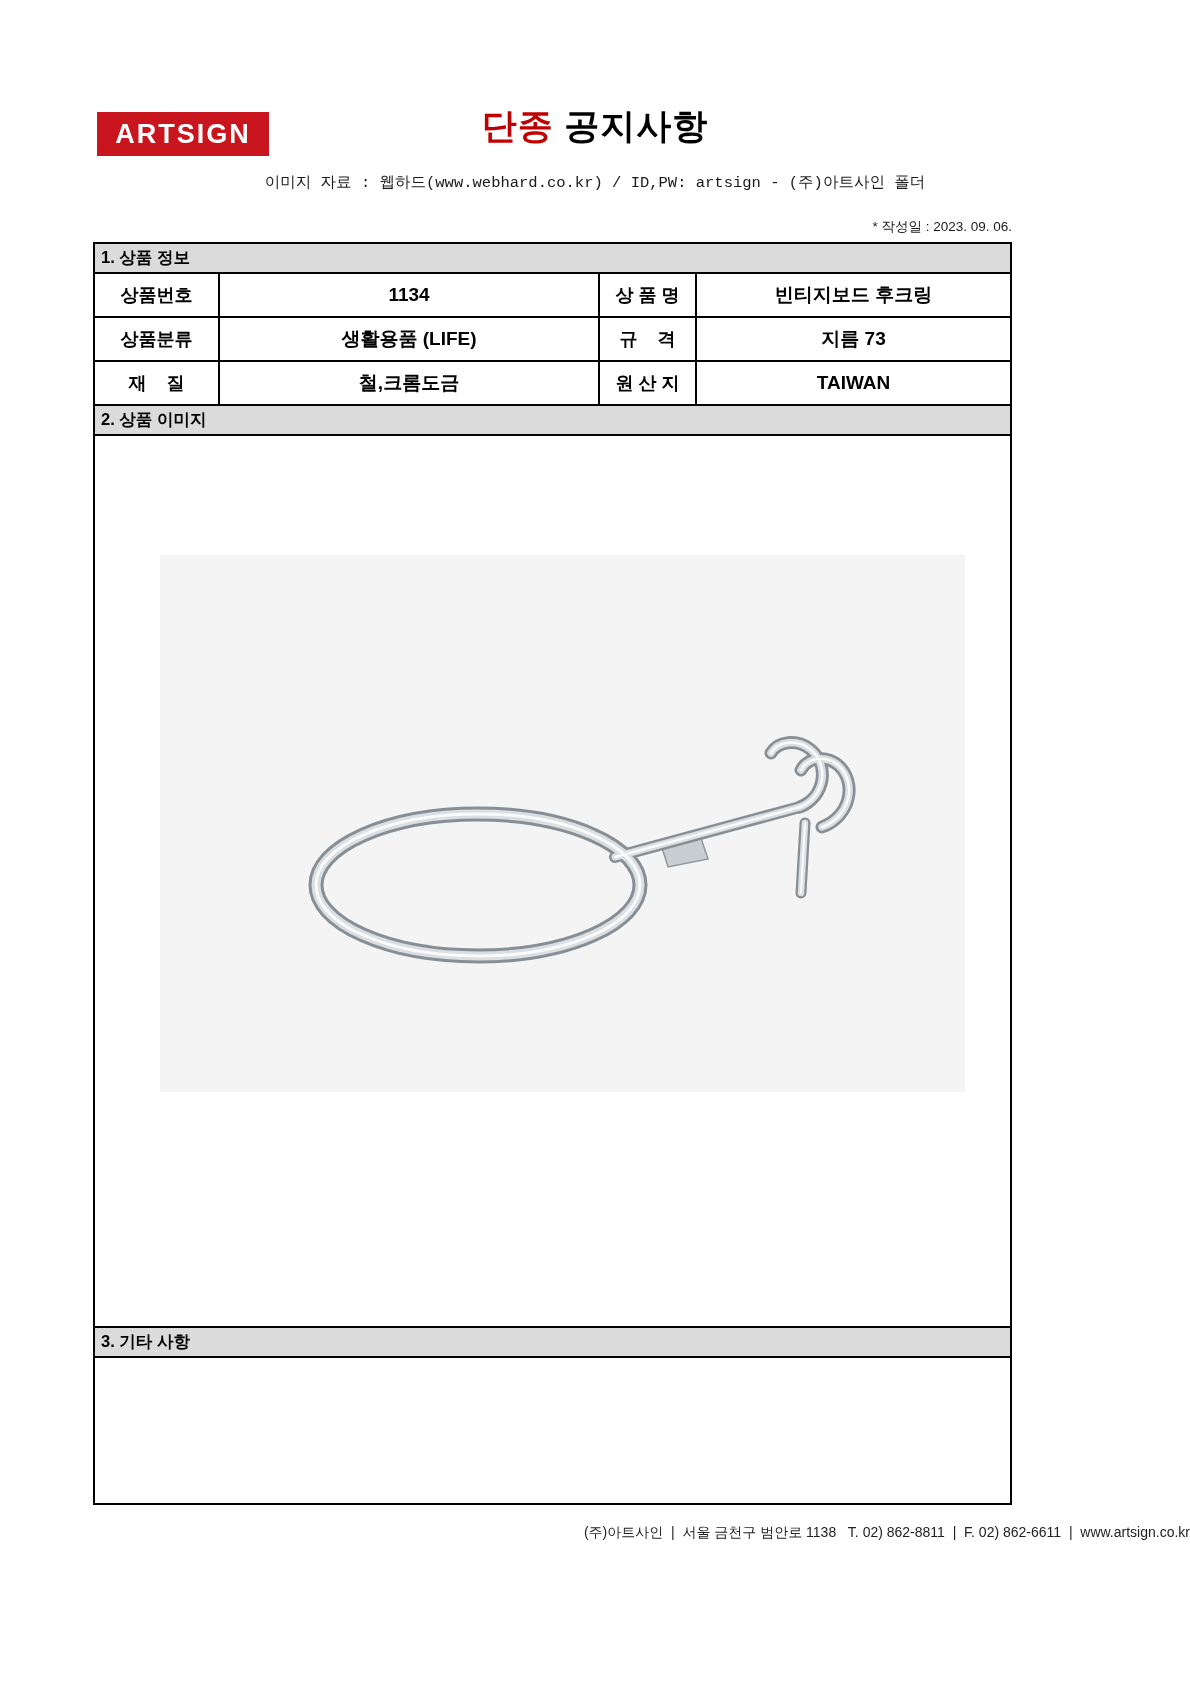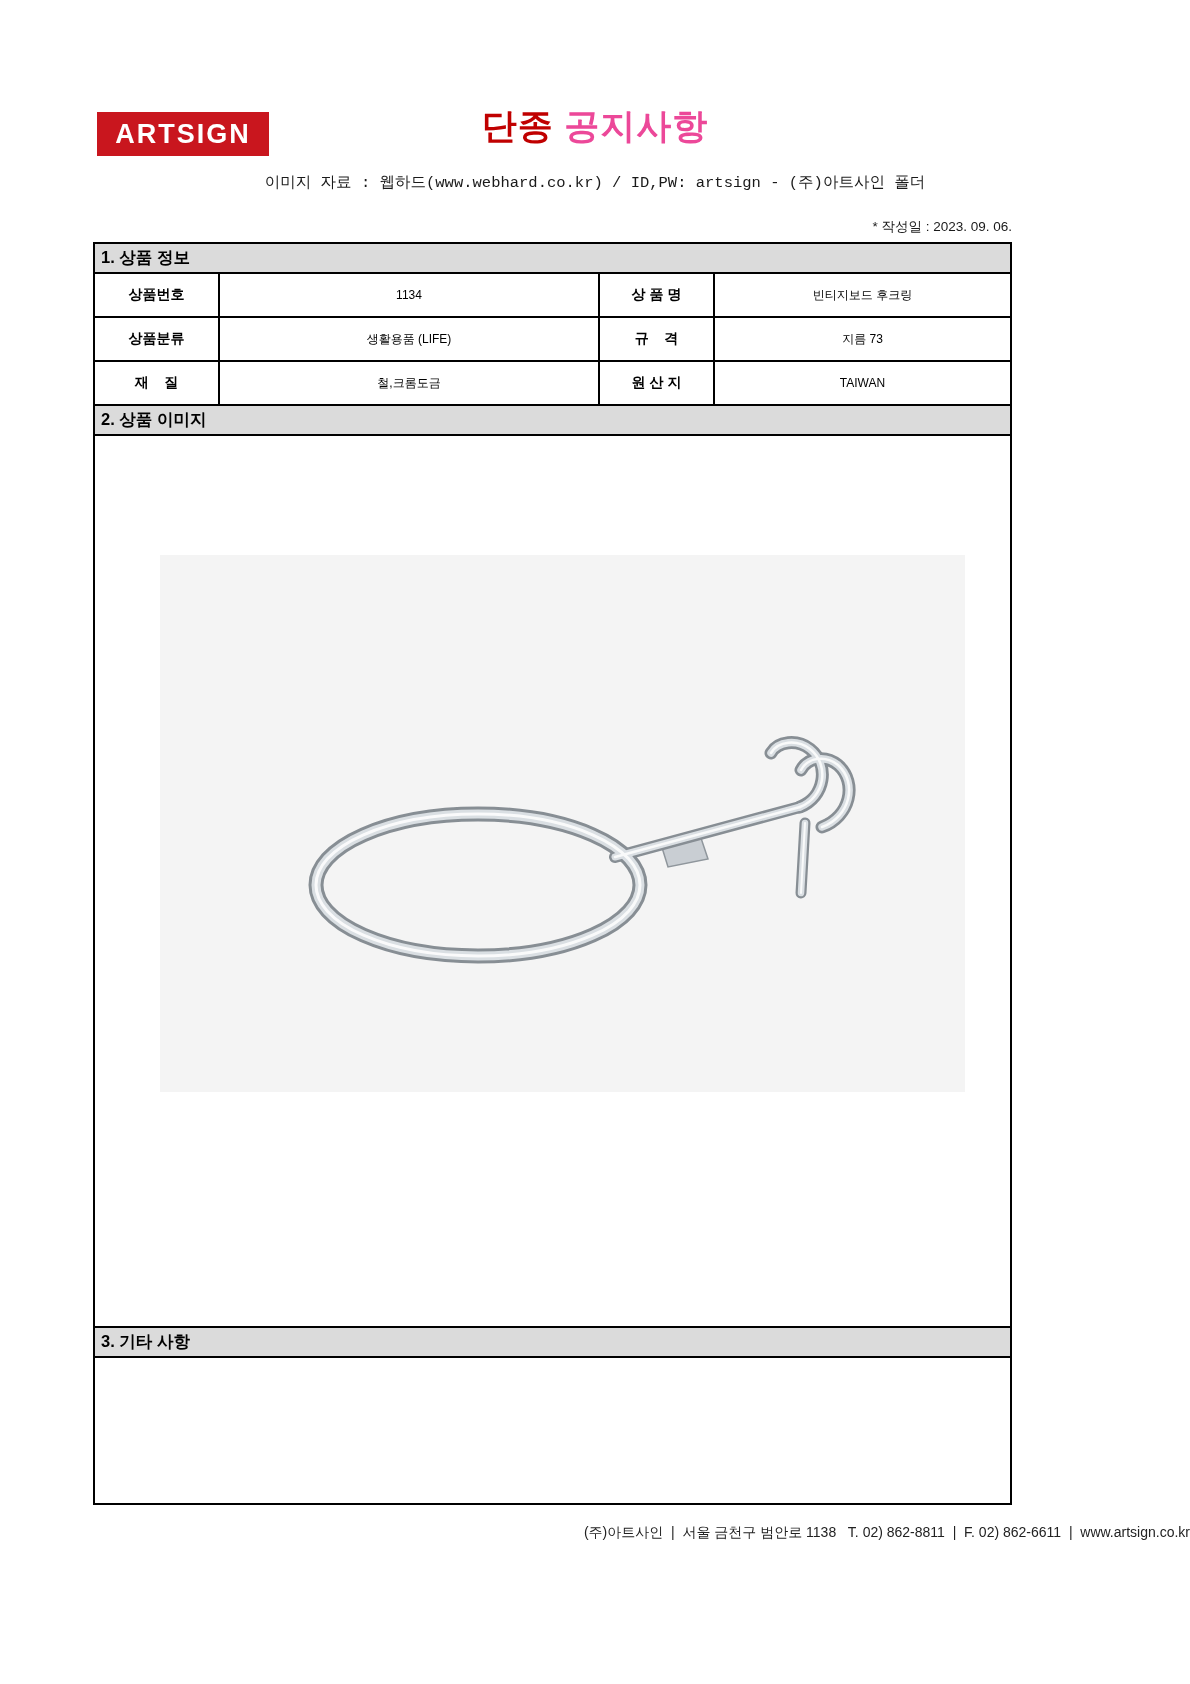--- a/index.html
+++ b/index.html
@@ -6,39 +6,39 @@
   body{font-family:"Liberation Sans","DejaVu Sans",sans-serif;color:#000;}
   .page{position:relative;width:1190px;height:1684px;background:#fff;overflow:hidden;}
 
   
   .logo{position:absolute;left:97px;top:112px;width:172px;height:44px;
         background:var(--brand-red,#C9161E);color:#fff;display:flex;align-items:center;
         justify-content:center;font-weight:bold;font-size:27px;letter-spacing:2px;}
   .title{position:absolute;left:0;right:0;top:103px;text-align:center;
          font-size:35px;font-weight:bold;letter-spacing:1px;}
   .title .red{color:var(--title-red,#C00000);}
-  .title .black{color:#ec4899;}
+  .title .black{color:#000000;}
   .subtitle{position:absolute;left:0;right:0;top:172px;text-align:center;
             font-size:15.5px;color:#1a1a1a;font-family:Liberation Mono, monospace;}
   .date-note{position:absolute;right:178px;top:218px;font-size:13.5px;color:#1a1a1a;}
 
   
   .doc-table{position:absolute;left:93px;top:242px;width:919px;height:1263px;
              border:2px solid #000;box-sizing:border-box;background:#fff;}
   .sec-header{height:28px;box-sizing:content-box;border-bottom:2px solid #000;
               background:var(--header-gray,#DBDBDB);display:flex;align-items:center;
               padding-left:6px;font-weight:bold;font-size:16.5px;}
   .t-row{display:flex;height:42px;border-bottom:2px solid #000;}
   .t-row .cell{display:flex;align-items:center;justify-content:center;
                box-sizing:border-box;white-space:pre;}
-  .t-row .lbl{font-weight:bold;font-size:14px;}
-  .t-row .val{font-size:12px;}
+  .t-row .lbl{font-weight:bold;font-size:18px;}
+  .t-row .val{font-size:19px;font-weight:bold;}
   .c1{width:125px;border-right:2px solid #000;}
   .c2{width:380px;border-right:2px solid #000;}
-  .c3{width:115px;border-right:2px solid #000;text-align:center;}
+  .c3{width:97px;border-right:2px solid #000;text-align:center;}
   .c4{flex:1;}
 
   .img-cell{position:relative;height:890px;border-bottom:2px solid #000;background:#fff;}
   .photo{position:absolute;left:65px;top:119px;width:805px;height:537px;
          background:var(--photo-gray,#F4F4F4);}
   .photo svg{display:block;width:100%;height:100%;}
 
   .etc-cell{height:145px;background:#fff;}
 
   

